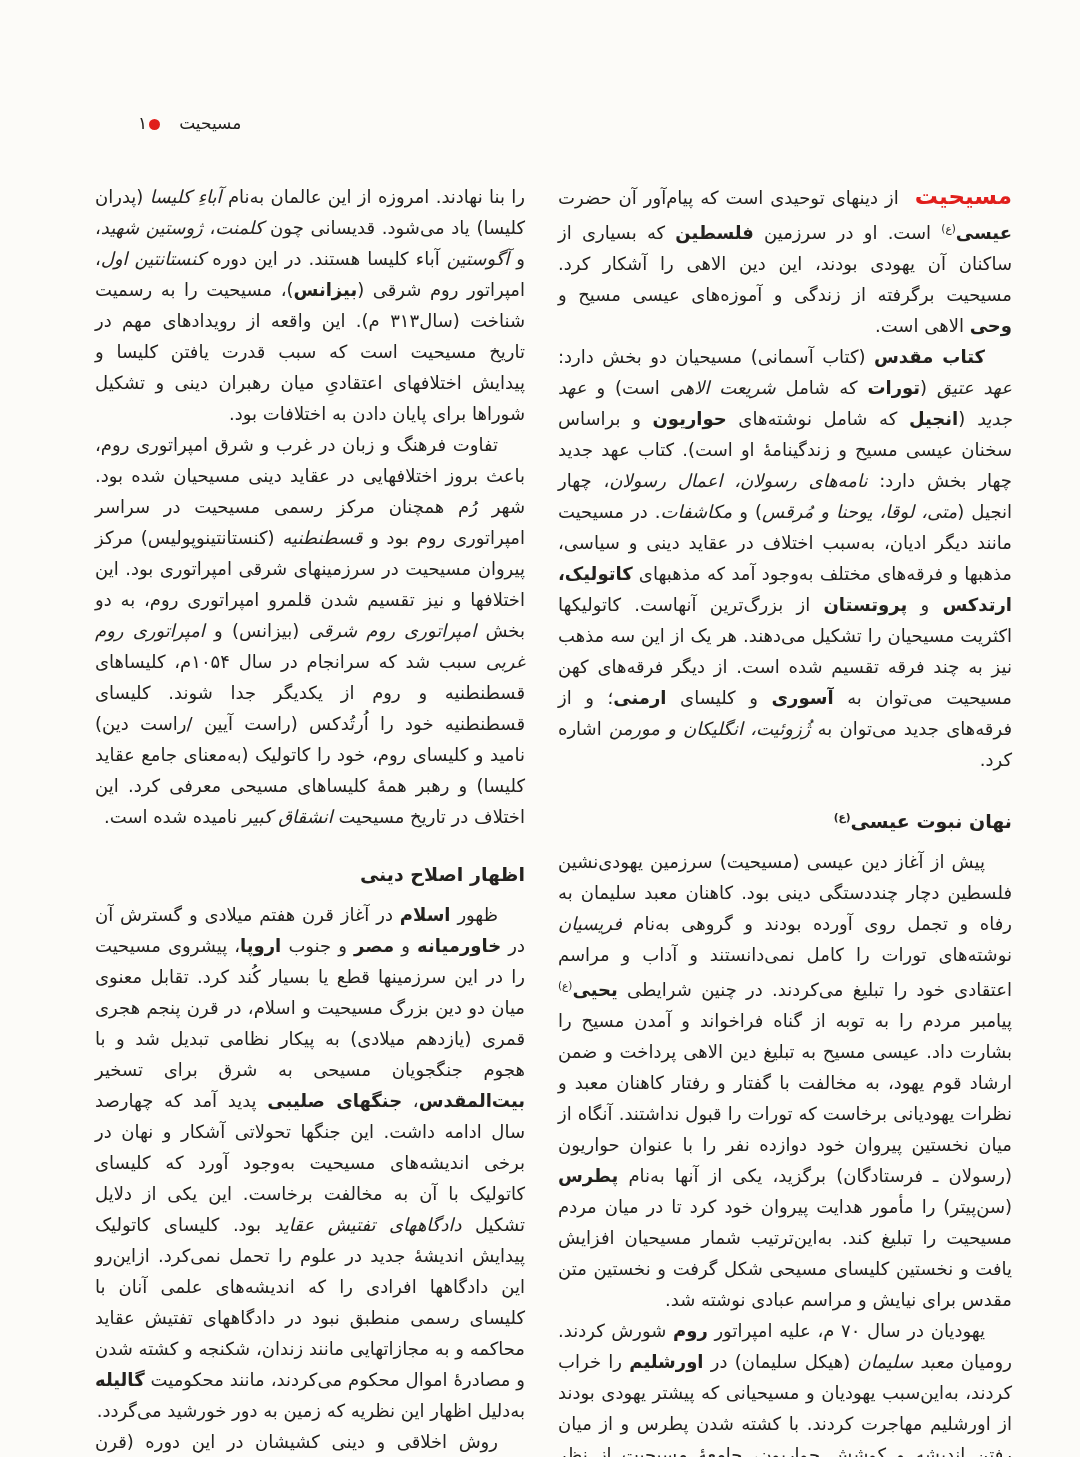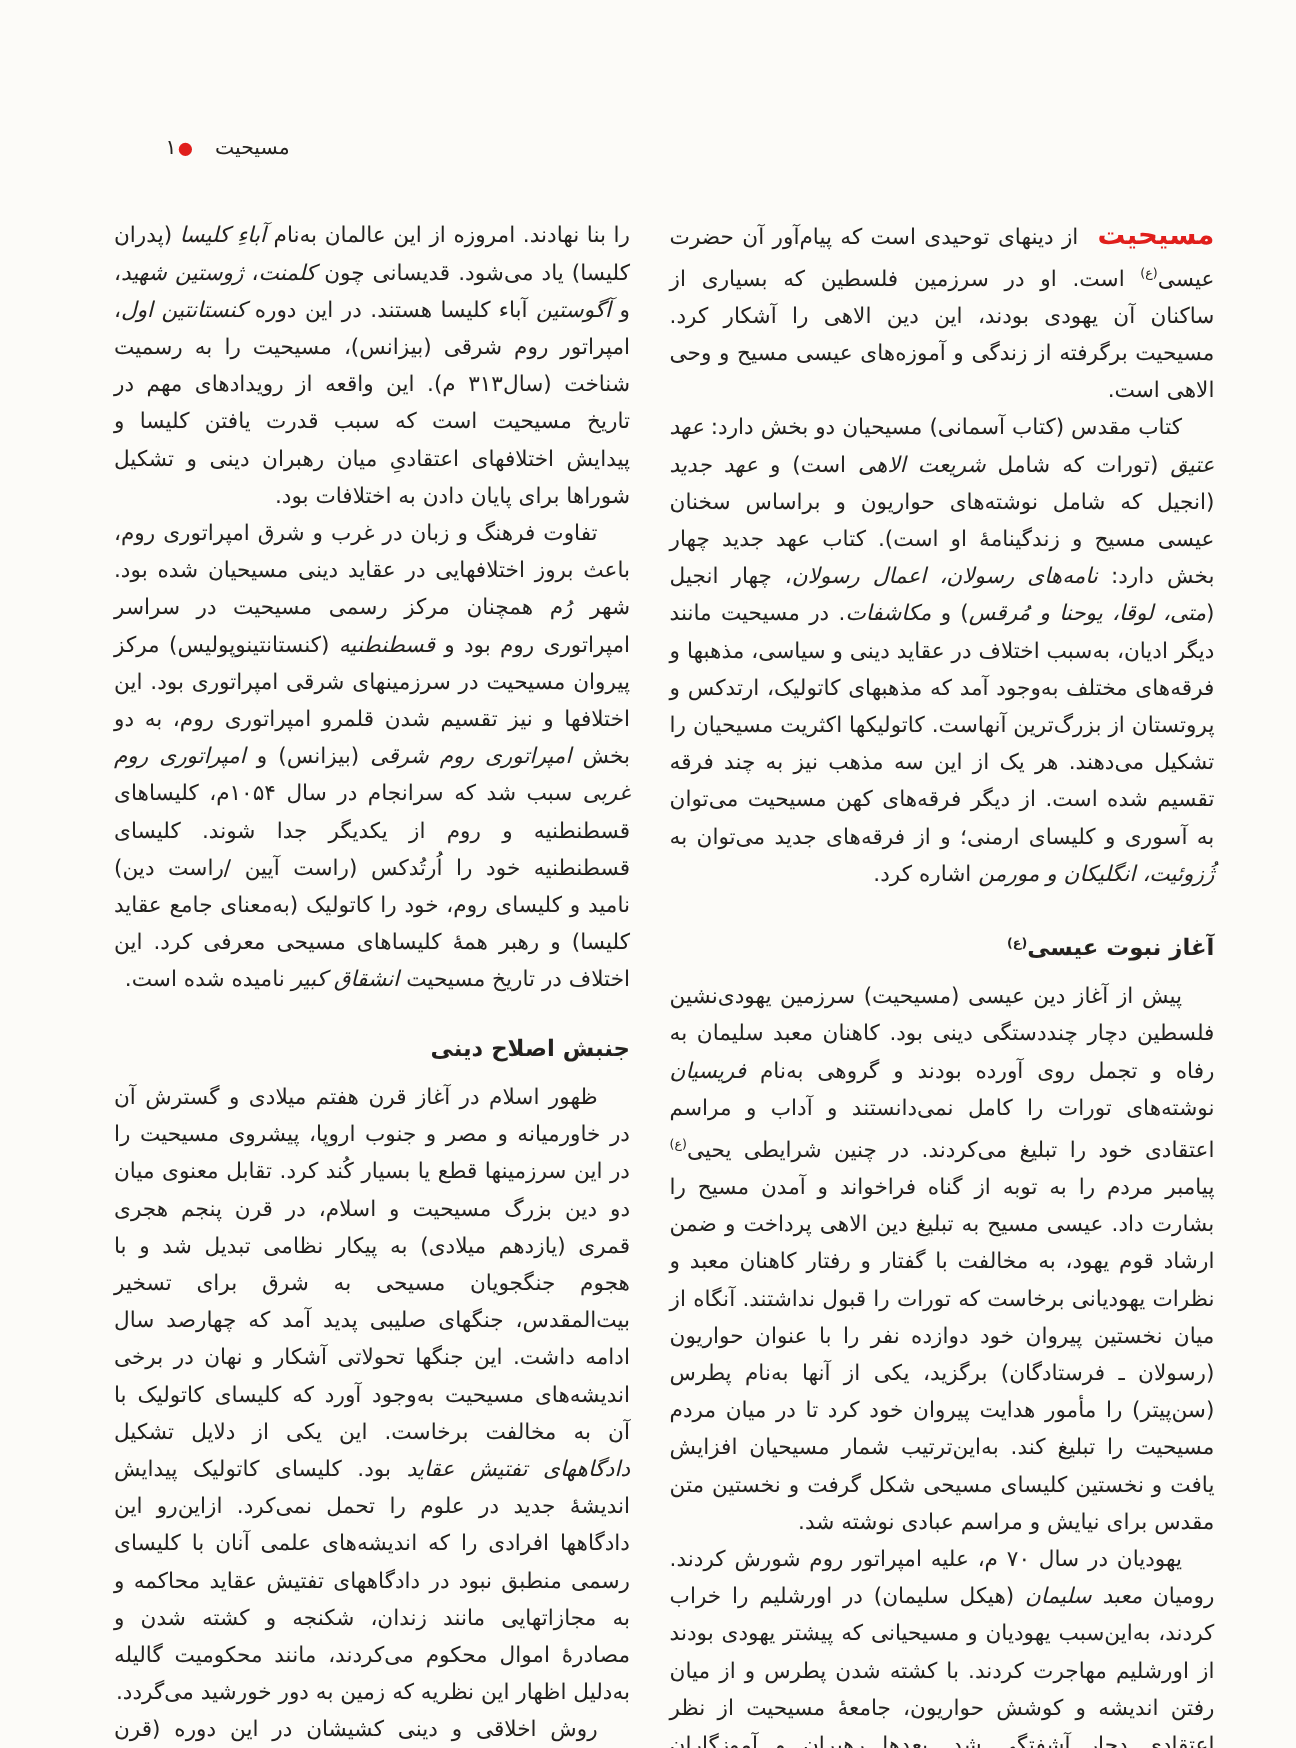--- a/index.html
+++ b/index.html
@@ -28,46 +28,46 @@
     text-align:justify;
     font-size:18px;line-height:31px;
   }
   .col-right{right:68px;width:454px;}
   .col-left{left:95px;width:430px;}
   .para{margin:0;padding:0;}
   .para.indent{text-indent:27px;}
   .heading{font-size:19px;font-weight:700;margin:27px 0 9px;text-indent:0;}
   
   .s-n{}
-  .s-b{font-weight:400;}
+  .s-b{font-weight:700;}
   .s-bi{font-weight:400;font-style:italic;}
   .s-r{font-weight:700;font-size:23px;margin-left:9px;}
   .s-sup{font-size:10.5px;vertical-align:7px;letter-spacing:0;}
 </style>
 </head>
 <body>
 
 <div class="page" style="background: rgb(252, 251, 248); color: rgb(36, 34, 31);">
 
   <div class="running-head">
     <span>مسیحیت</span>
     <span class="pagenum">
         <span>۱</span>
         <span class="reddot" style="background: rgb(224, 31, 28);"></span>
       </span>
   </div>
 
   <div class="col col-right">
       <p class="para"><span class="s-r" style="color: rgb(224, 31, 28);">مسیحیت</span><span class="s-n"> از دینهای توحیدی است که پیام‌آور آن حضرت </span><span class="s-b">عیسی</span><span class="s-sup">(ع)</span><span class="s-n"> است. او در سرزمین </span><span class="s-b">فلسطین</span><span class="s-n"> که بسیاری از ساکنان آن یهودی بودند، این دین الاهی را آشکار کرد. مسیحیت برگرفته از زندگی و آموزه‌های عیسی مسیح و </span><span class="s-b">وحی</span><span class="s-n"> الاهی است.</span></p>
       <p class="para indent"><span class="s-b">کتاب مقدس</span><span class="s-n"> (کتاب آسمانی) مسیحیان دو بخش دارد: </span><span class="s-bi">عهد عتیق</span><span class="s-n"> (</span><span class="s-b">تورات</span><span class="s-n"> که شامل </span><span class="s-bi">شریعت الاهی</span><span class="s-n"> است) و </span><span class="s-bi">عهد جدید</span><span class="s-n"> (</span><span class="s-b">انجیل</span><span class="s-n"> که شامل نوشته‌های </span><span class="s-b">حواریون</span><span class="s-n"> و براساس سخنان عیسی مسیح و زندگینامهٔ او است). کتاب عهد جدید چهار بخش دارد: </span><span class="s-bi">نامه‌های رسولان، اعمال رسولان</span><span class="s-n">، چهار انجیل (</span><span class="s-bi">متی، لوقا، یوحنا و مُرقس</span><span class="s-n">) و </span><span class="s-bi">مکاشفات</span><span class="s-n">. در مسیحیت مانند دیگر ادیان، به‌سبب اختلاف در عقاید دینی و سیاسی، مذهبها و فرقه‌های مختلف به‌وجود آمد که مذهبهای </span><span class="s-b">کاتولیک، ارتدکس</span><span class="s-n"> و </span><span class="s-b">پروتستان</span><span class="s-n"> از بزرگ‌ترین آنهاست. کاتولیکها اکثریت مسیحیان را تشکیل می‌دهند. هر یک از این سه مذهب نیز به چند فرقه تقسیم شده است. از دیگر فرقه‌های کهن مسیحیت می‌توان به </span><span class="s-b">آسوری</span><span class="s-n"> و کلیسای </span><span class="s-b">ارمنی</span><span class="s-n">؛ و از فرقه‌های جدید می‌توان به </span><span class="s-bi">ژُزوئیت، انگلیکان و مورمن</span><span class="s-n"> اشاره کرد.</span></p>
-      <h3 class="heading"><span class="s-n">آغاز نبوت عیسی</span><span class="s-sup">(ع)</span></h3>
+      <h3 class="heading"><span class="s-n">نهان نبوت عیسی</span><span class="s-sup">(ع)</span></h3>
       <p class="para indent"><span class="s-n">پیش از آغاز دین عیسی (مسیحیت) سرزمین یهودی‌نشین فلسطین دچار چنددستگی دینی بود. کاهنان معبد سلیمان به رفاه و تجمل روی آورده بودند و گروهی به‌نام </span><span class="s-bi">فریسیان</span><span class="s-n"> نوشته‌های تورات را کامل نمی‌دانستند و آداب و مراسم اعتقادی خود را تبلیغ می‌کردند. در چنین شرایطی </span><span class="s-b">یحیی</span><span class="s-sup">(ع)</span><span class="s-n"> پیامبر مردم را به توبه از گناه فراخواند و آمدن مسیح را بشارت داد. عیسی مسیح به تبلیغ دین الاهی پرداخت و ضمن ارشاد قوم یهود، به مخالفت با گفتار و رفتار کاهنان معبد و نظرات یهودیانی برخاست که تورات را قبول نداشتند. آنگاه از میان نخستین پیروان خود دوازده نفر را با عنوان حواریون (رسولان ـ فرستادگان) برگزید، یکی از آنها به‌نام </span><span class="s-b">پطرس</span><span class="s-n"> (سن‌پیتر) را مأمور هدایت پیروان خود کرد تا در میان مردم مسیحیت را تبلیغ کند. به‌این‌ترتیب شمار مسیحیان افزایش یافت و نخستین کلیسای مسیحی شکل گرفت و نخستین متن مقدس برای نیایش و مراسم عبادی نوشته شد.</span></p>
       <p class="para indent"><span class="s-n">یهودیان در سال ۷۰ م، علیه امپراتور </span><span class="s-b">روم</span><span class="s-n"> شورش کردند. رومیان </span><span class="s-bi">معبد سلیمان</span><span class="s-n"> (هیکل سلیمان) در </span><span class="s-b">اورشلیم</span><span class="s-n"> را خراب کردند، به‌این‌سبب یهودیان و مسیحیانی که پیشتر یهودی بودند از اورشلیم مهاجرت کردند. با کشته شدن پطرس و از میان رفتن اندیشه و کوشش حواریون، جامعهٔ مسیحیت از نظر اعتقادی دچار آشفتگی شد. بعدها رهبران و آموزگاران مسیحیت اساس الاهیات مسیحی</span></p>
     </div>
   <div class="col col-left">
       <p class="para"><span class="s-n">را بنا نهادند. امروزه از این عالمان به‌نام </span><span class="s-bi">آباءِ کلیسا</span><span class="s-n"> (پدران کلیسا) یاد می‌شود. قدیسانی چون </span><span class="s-bi">کلمنت</span><span class="s-n">، </span><span class="s-bi">ژوستین شهید</span><span class="s-n">، و </span><span class="s-bi">آگوستین</span><span class="s-n"> آباء کلیسا هستند. در این دوره </span><span class="s-bi">کنستانتین اول</span><span class="s-n">، امپراتور روم شرقی (</span><span class="s-b">بیزانس</span><span class="s-n">)، مسیحیت را به رسمیت شناخت (سال۳۱۳ م). این واقعه از رویدادهای مهم در تاریخ مسیحیت است که سبب قدرت یافتن کلیسا و پیدایش اختلافهای اعتقادیِ میان رهبران دینی و تشکیل شوراها برای پایان دادن به اختلافات بود.</span></p>
       <p class="para indent"><span class="s-n">تفاوت فرهنگ و زبان در غرب و شرق امپراتوری روم، باعث بروز اختلافهایی در عقاید دینی مسیحیان شده بود. شهر رُم همچنان مرکز رسمی مسیحیت در سراسر امپراتوری روم بود و </span><span class="s-bi">قسطنطنیه</span><span class="s-n"> (کنستانتینوپولیس) مرکز پیروان مسیحیت در سرزمینهای شرقی امپراتوری بود. این اختلافها و نیز تقسیم شدن قلمرو امپراتوری روم، به دو بخش </span><span class="s-bi">امپراتوری روم شرقی</span><span class="s-n"> (بیزانس) و </span><span class="s-bi">امپراتوری روم غربی</span><span class="s-n"> سبب شد که سرانجام در سال ۱۰۵۴م، کلیساهای قسطنطنیه و روم از یکدیگر جدا شوند. کلیسای قسطنطنیه خود را اُرتُدکس (راست آیین /راست دین) نامید و کلیسای روم، خود را کاتولیک (به‌معنای جامع عقاید کلیسا) و رهبر همهٔ کلیساهای مسیحی معرفی کرد. این اختلاف در تاریخ مسیحیت </span><span class="s-bi">انشقاق کبیر</span><span class="s-n"> نامیده شده است.</span></p>
-      <h3 class="heading"><span class="s-n">جنبش اصلاح دینی</span></h3>
+      <h3 class="heading"><span class="s-n">اظهار اصلاح دینی</span></h3>
       <p class="para indent"><span class="s-n">ظهور </span><span class="s-b">اسلام</span><span class="s-n"> در آغاز قرن هفتم میلادی و گسترش آن در </span><span class="s-b">خاورمیانه</span><span class="s-n"> و </span><span class="s-b">مصر</span><span class="s-n"> و جنوب </span><span class="s-b">اروپا</span><span class="s-n">، پیشروی مسیحیت را در این سرزمینها قطع یا بسیار کُند کرد. تقابل معنوی میان دو دین بزرگ مسیحیت و اسلام، در قرن پنجم هجری قمری (یازدهم میلادی) به پیکار نظامی تبدیل شد و با هجوم جنگجویان مسیحی به شرق برای تسخیر </span><span class="s-b">بیت‌المقدس</span><span class="s-n">، </span><span class="s-b">جنگهای صلیبی</span><span class="s-n"> پدید آمد که چهارصد سال ادامه داشت. این جنگها تحولاتی آشکار و نهان در برخی اندیشه‌های مسیحیت به‌وجود آورد که کلیسای کاتولیک با آن به مخالفت برخاست. این یکی از دلایل تشکیل </span><span class="s-bi">دادگاههای تفتیش عقاید</span><span class="s-n"> بود. کلیسای کاتولیک پیدایش اندیشهٔ جدید در علوم را تحمل نمی‌کرد. ازاین‌رو این دادگاهها افرادی را که اندیشه‌های علمی آنان با کلیسای رسمی منطبق نبود در دادگاههای تفتیش عقاید محاکمه و به مجازاتهایی مانند زندان، شکنجه و کشته شدن و مصادرهٔ اموال محکوم می‌کردند، مانند محکومیت </span><span class="s-b">گالیله</span><span class="s-n"> به‌دلیل اظهار این نظریه که زمین به دور خورشید می‌گردد.</span></p>
       <p class="para indent"><span class="s-n">روش اخلاقی و دینی کشیشان در این دوره (قرن سیزدهم یا چهاردهم میلادی) باعث شد تا برخی افراد مانند </span></p>
     </div>
 
 </div>
 
 </body></html>

